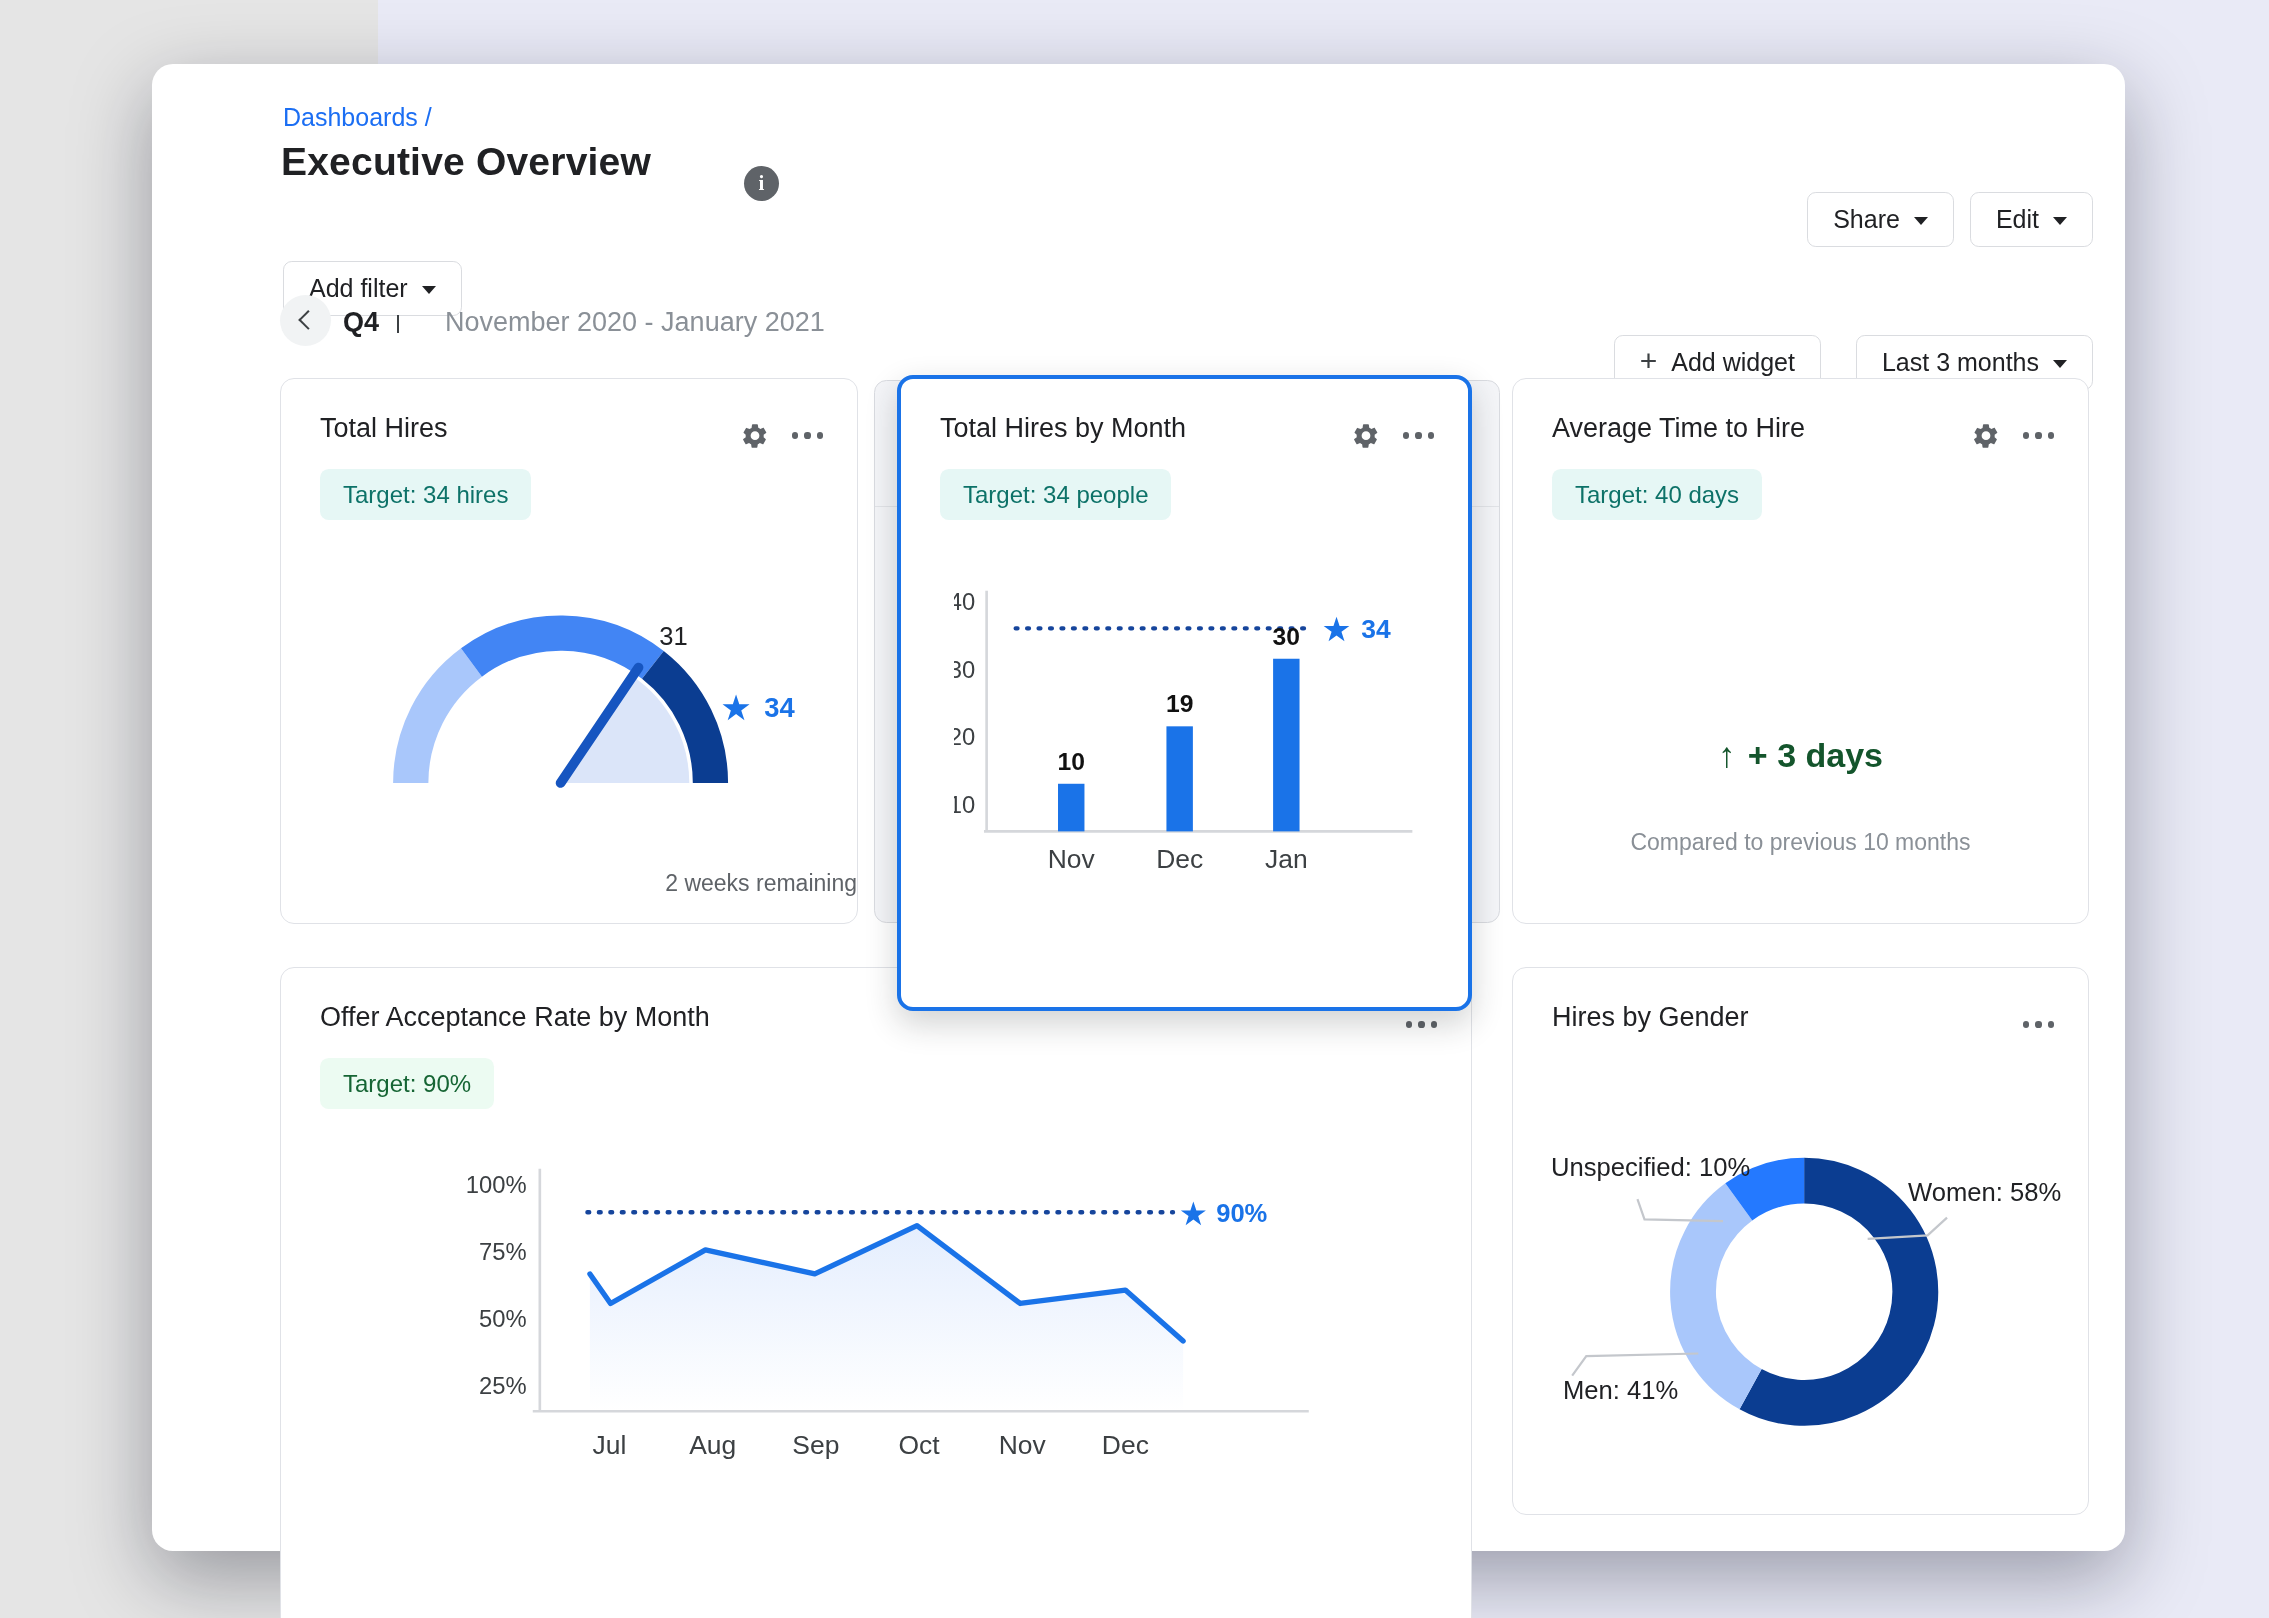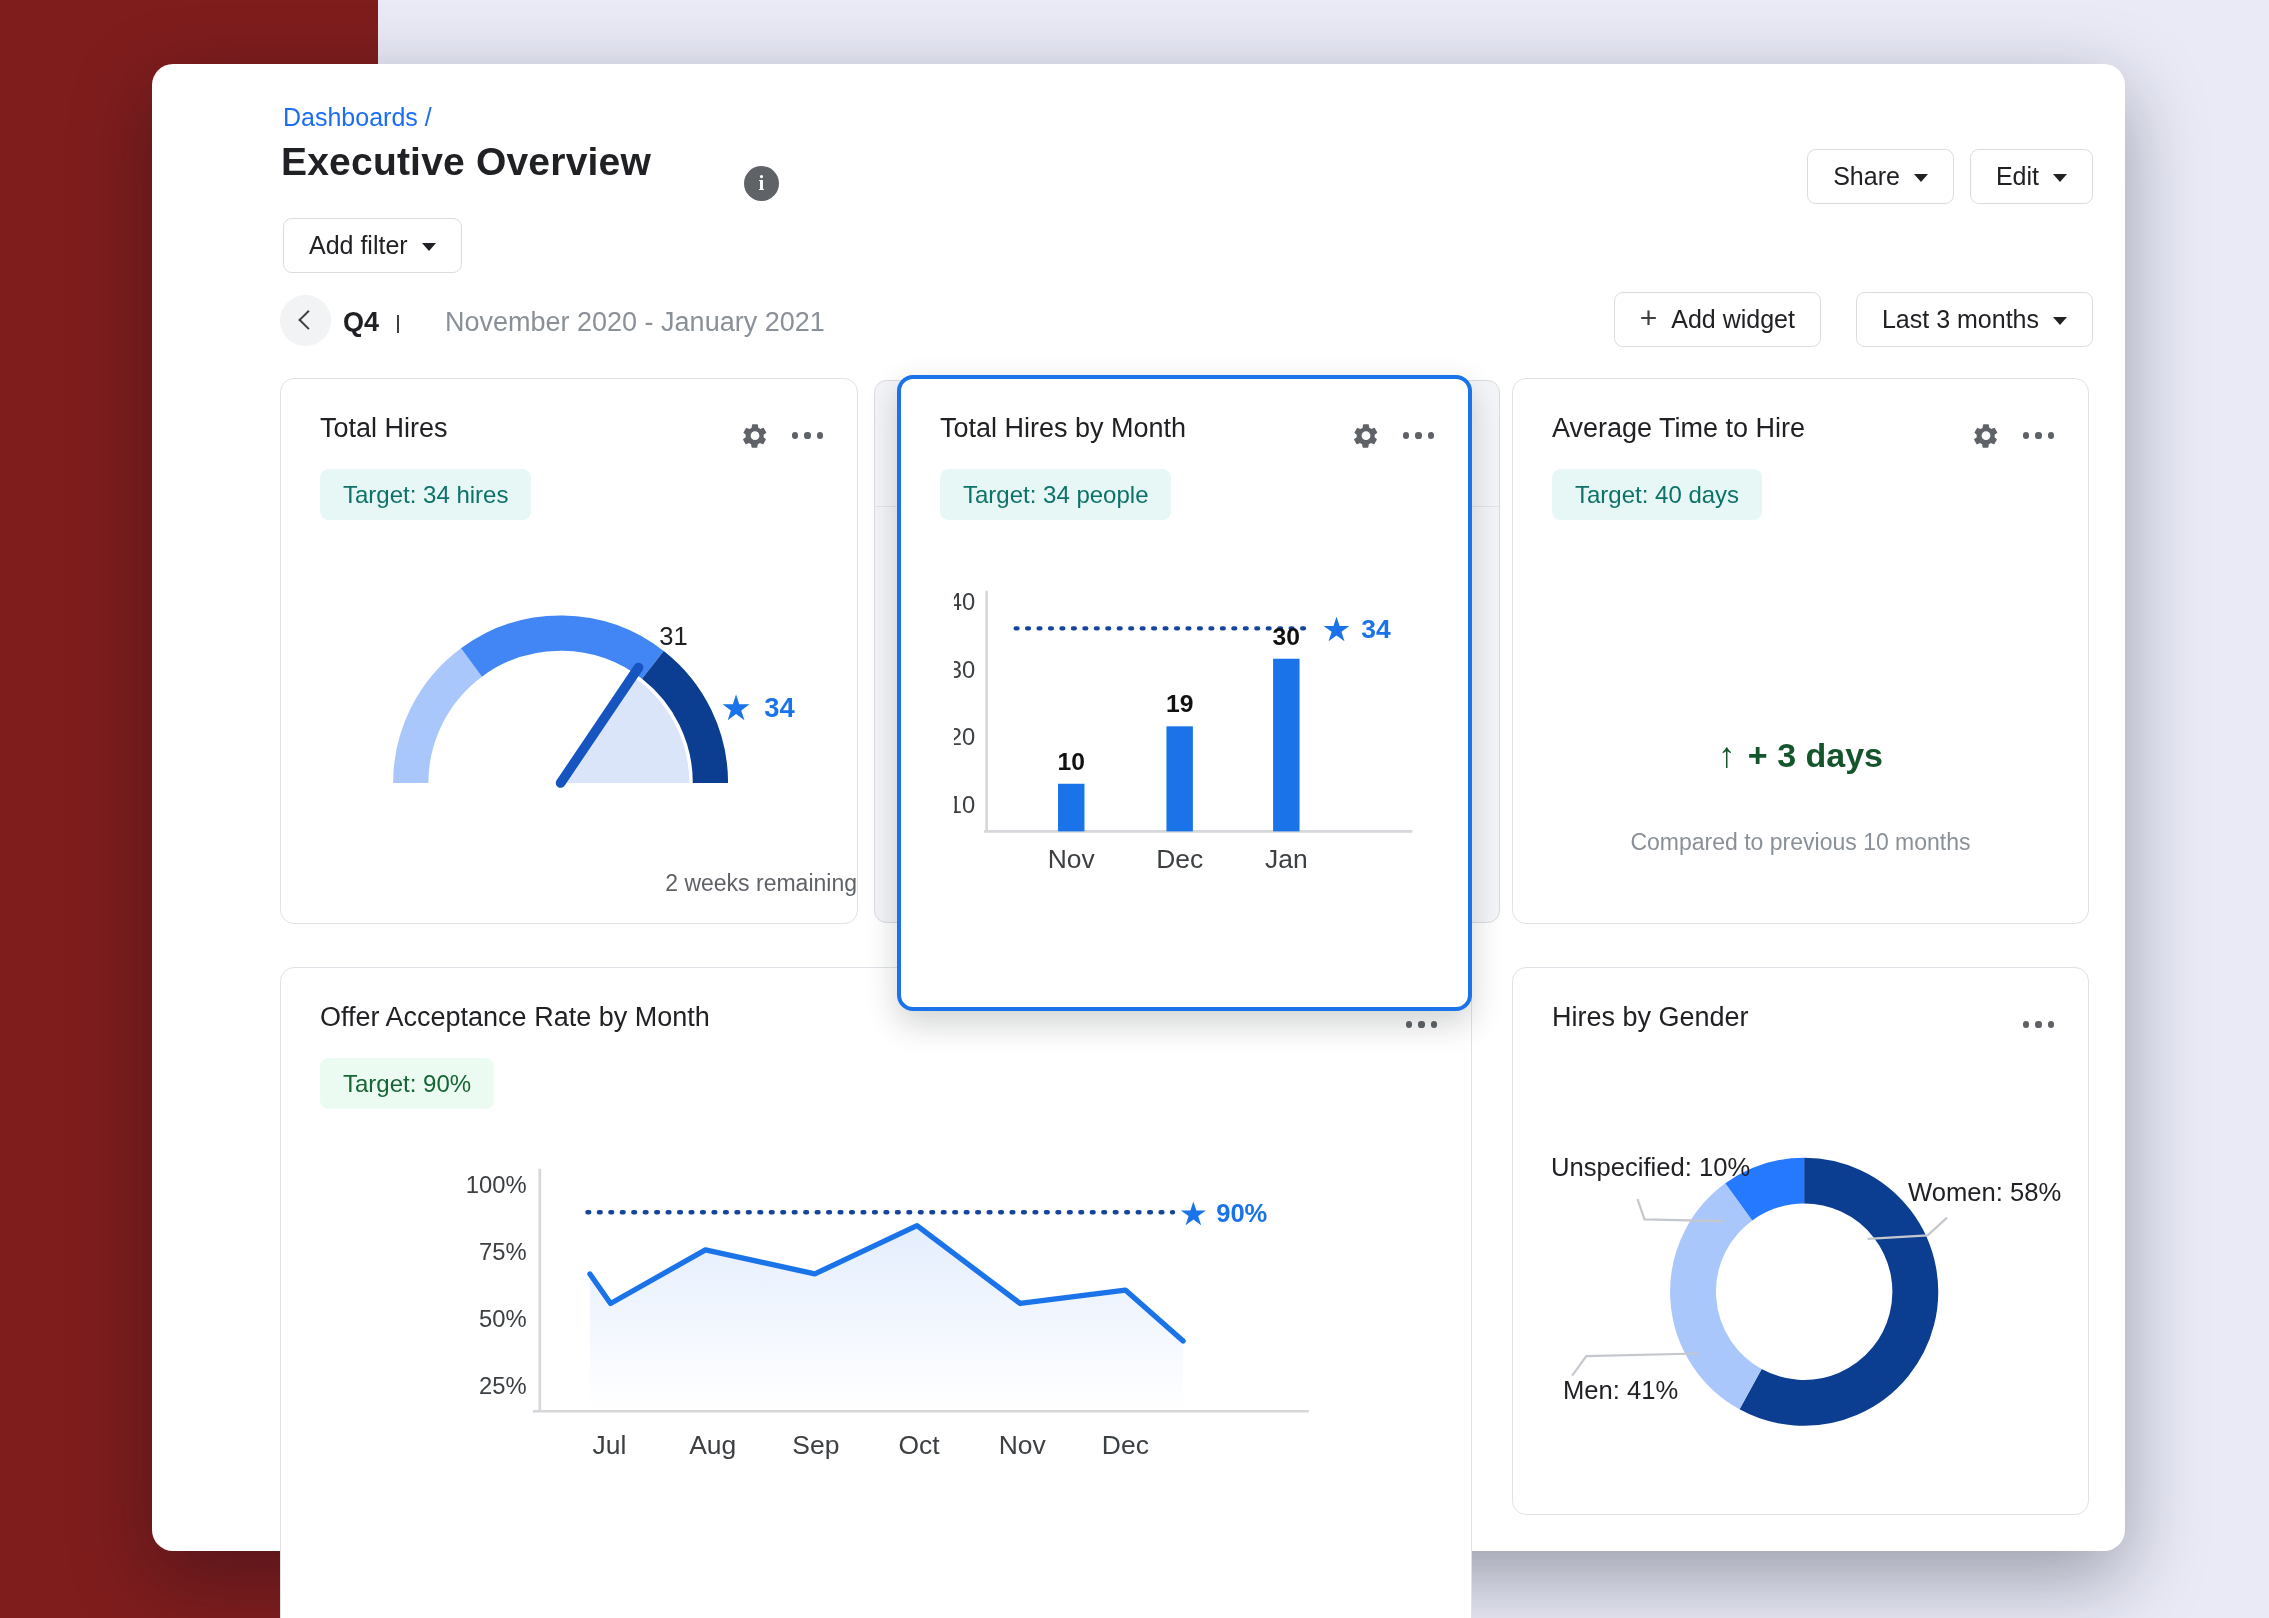--- a/index.html
+++ b/index.html
@@ -1,30 +1,30 @@
 <!DOCTYPE html>
 <html style="font-size:14px"><head>
 <meta charset="utf-8">
 <style>
   html,body{margin:0;padding:0;background:#000;}
-  .stage{position:relative;width:2269px;height:1619px;background:#7f1d1d;overflow:hidden;
+  .stage{position:relative;width:2269px;height:1619px;background:#e5e5e5;overflow:hidden;
          font-family:"Liberation Sans","DejaVu Sans",sans-serif;color:#202124;}
   .bg-right{position:absolute;left:378px;top:0;width:1891px;height:1619px;background:#E9EAF6;}
   .panel{position:absolute;left:152px;top:64px;width:1973px;height:1487px;background:#fff;
          border-radius:21px;box-shadow:0 26.5px 79px rgba(10,12,30,.35);}
   
   .breadcrumb{position:absolute;left:131px;top:39px;font-size:25px;font-weight:500;color:#1B6EF3;cursor:pointer;}
   .page-title{position:absolute;left:129px;top:76px;font-size:39px;font-weight:600;color:#202124;letter-spacing:0.2px;}
   .info-circle{position:absolute;left:592px;top:102px;width:35px;height:35px;border-radius:50%;
                background:#5F6368;color:#fff;display:flex;align-items:center;justify-content:center;
                font-size:21px;font-weight:700;font-family:"Liberation Serif",serif;}
   .topbtns{position:absolute;right:32px;top:85px;display:flex;gap:16px;}
   .btn{display:inline-flex;align-items:center;justify-content:center;gap:14px;height:55px;padding:0 25px;
        background:#fff;border:1.8px solid #DADCE0;border-radius:8.8px;font-size:25px;font-weight:500;
-       color:#202124;cursor:pointer;box-sizing:border-box;}
+       color:#202124;cursor:pointer;box-sizing:border-box;margin-top:43px;}
   .caret{width:0;height:0;border-left:7px solid transparent;border-right:7px solid transparent;
          border-top:8.8px solid #202124;margin-top:2.6px;}
   .addfilter{position:absolute;left:131px;top:154px;}
   
   .chev-circle{position:absolute;left:128px;top:231px;width:51px;height:51px;border-radius:50%;
                background:#F1F3F4;display:flex;align-items:center;justify-content:center;cursor:pointer;}
   .chev{width:12.4px;height:12.4px;border-left:2.6px solid #3C4043;border-bottom:2.6px solid #3C4043;}
   .chev.left{transform:rotate(45deg);margin-left:4.4px;}
   .chev.right{transform:rotate(-135deg);margin-right:4.4px;}
   .chev-plain{position:absolute;left:245px;top:251px;cursor:pointer;}

